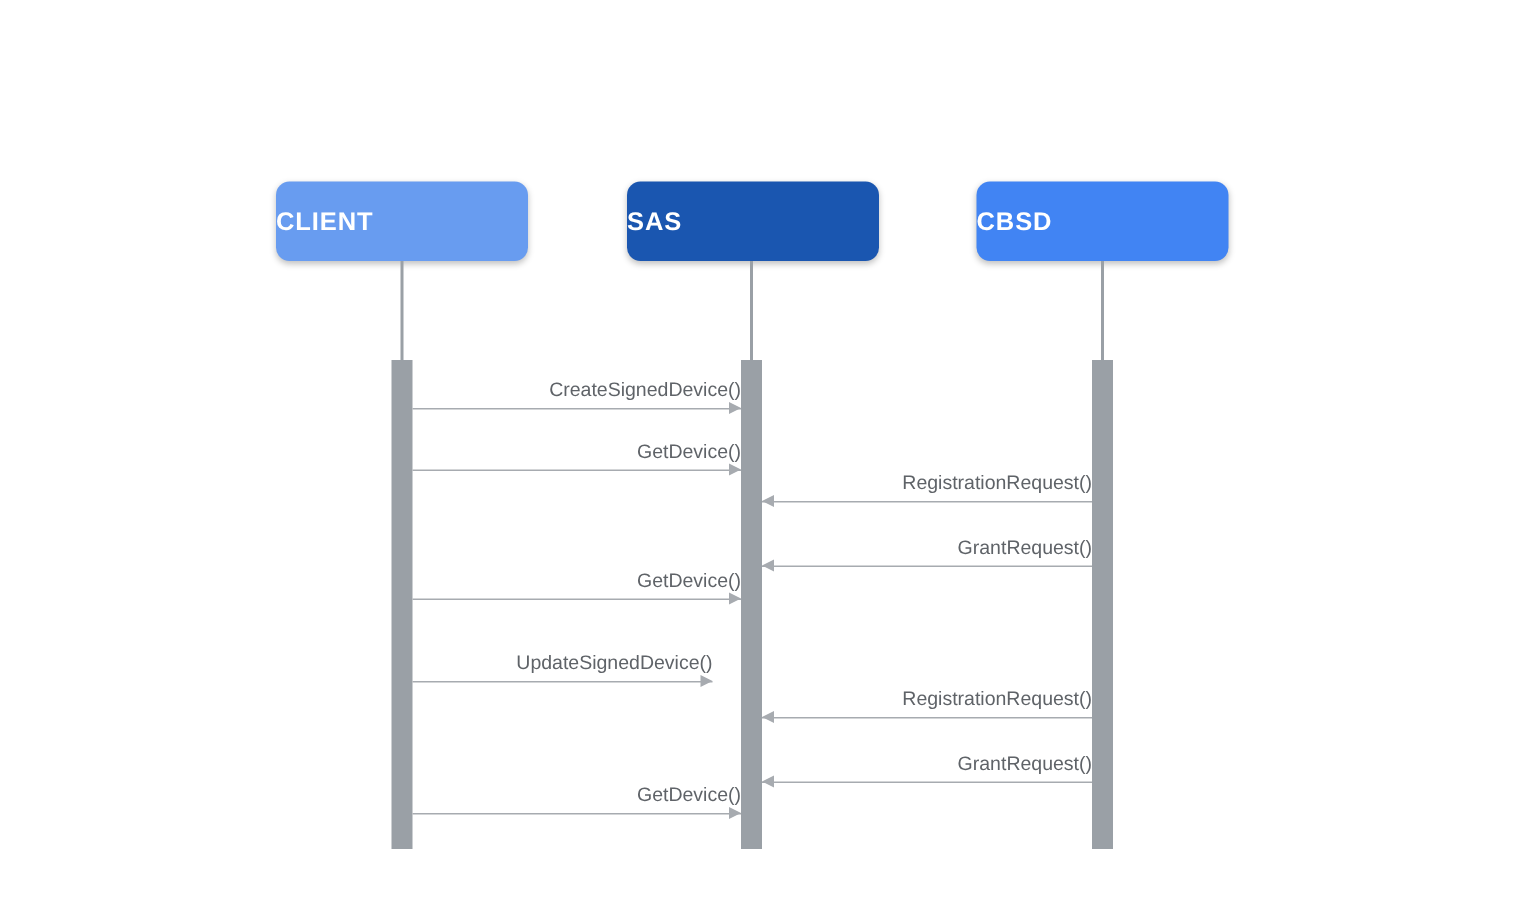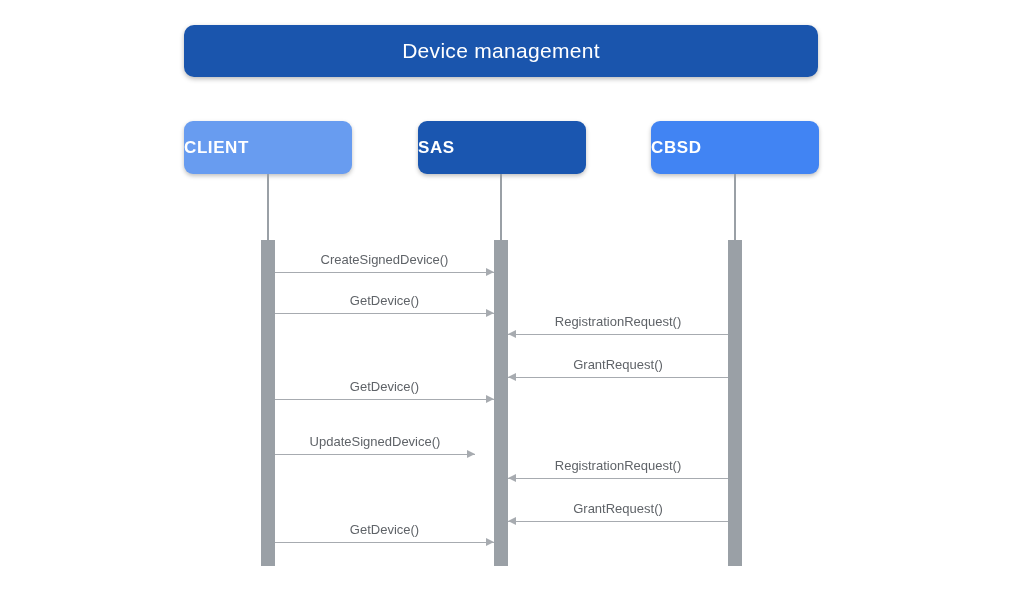--- a/index.html
+++ b/index.html
@@ -66,21 +66,21 @@
     background: var(--activation-bar, #9aa0a6);
   }
   .activation.client { left: 261px; }
   .activation.sas    { left: 494px; }
   .activation.cbsd   { left: 728px; }
 
   
   .message { position: absolute; }
   .msg-label {
     display: block;
-    text-align: center;
+    text-align: right;
     font-size: 13px;
     line-height: 15px;
     color: var(--message-text, #5f6368);
     margin-bottom: 5px;
     white-space: nowrap;
   }
   .msg-line {
     position: relative;
     height: 1px;
     background: var(--arrow, #a7abb0);
@@ -113,23 +113,20 @@
   .m5 { top: 434px; left: 275px; width: 200px; }
   .m6 { top: 458px; left: 508px; width: 220px; }
   .m7 { top: 501px; left: 508px; width: 220px; }
   .m8 { top: 522px; left: 275px; width: 219px; }
 </style>
 </head>
 <body>
 
 <div class="canvas">
 
-  <div class="title-banner">
-    <span>Device management</span>
-  </div>
 
   <div class="actor client">
     <span>CLIENT</span>
   </div>
   <div class="actor sas">
     <span>SAS</span>
   </div>
   <div class="actor cbsd">
     <span>CBSD</span>
   </div>

